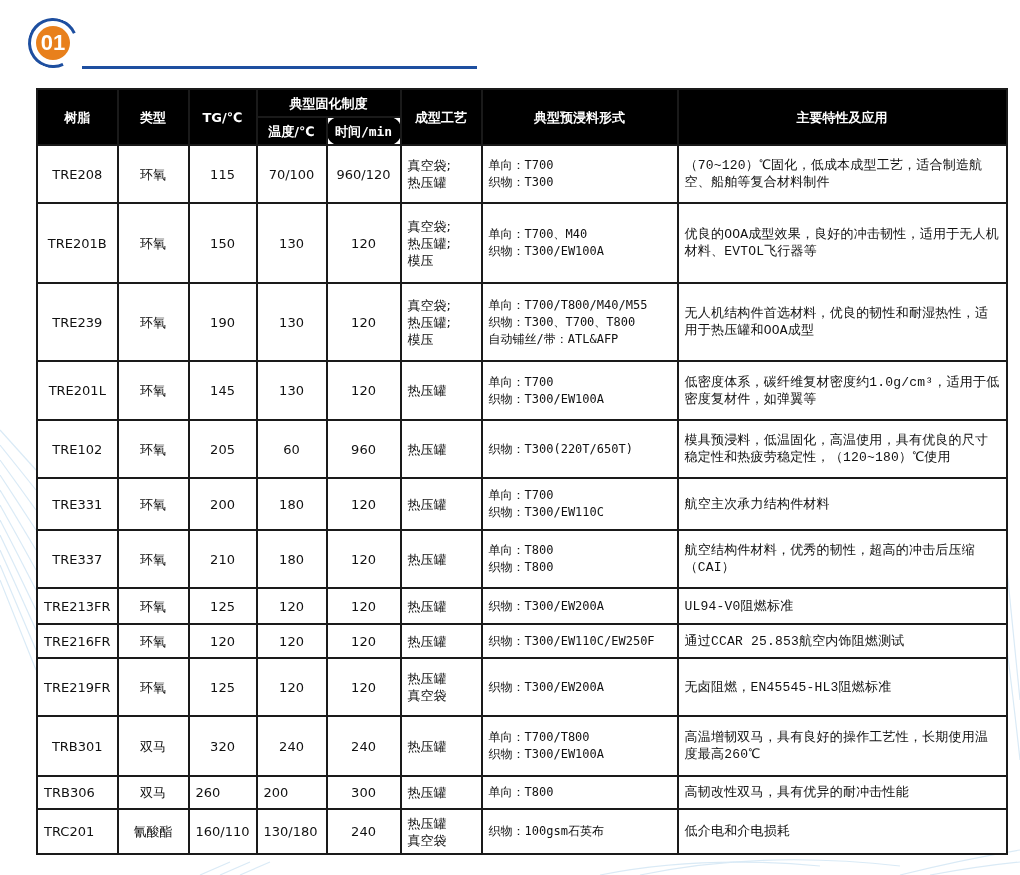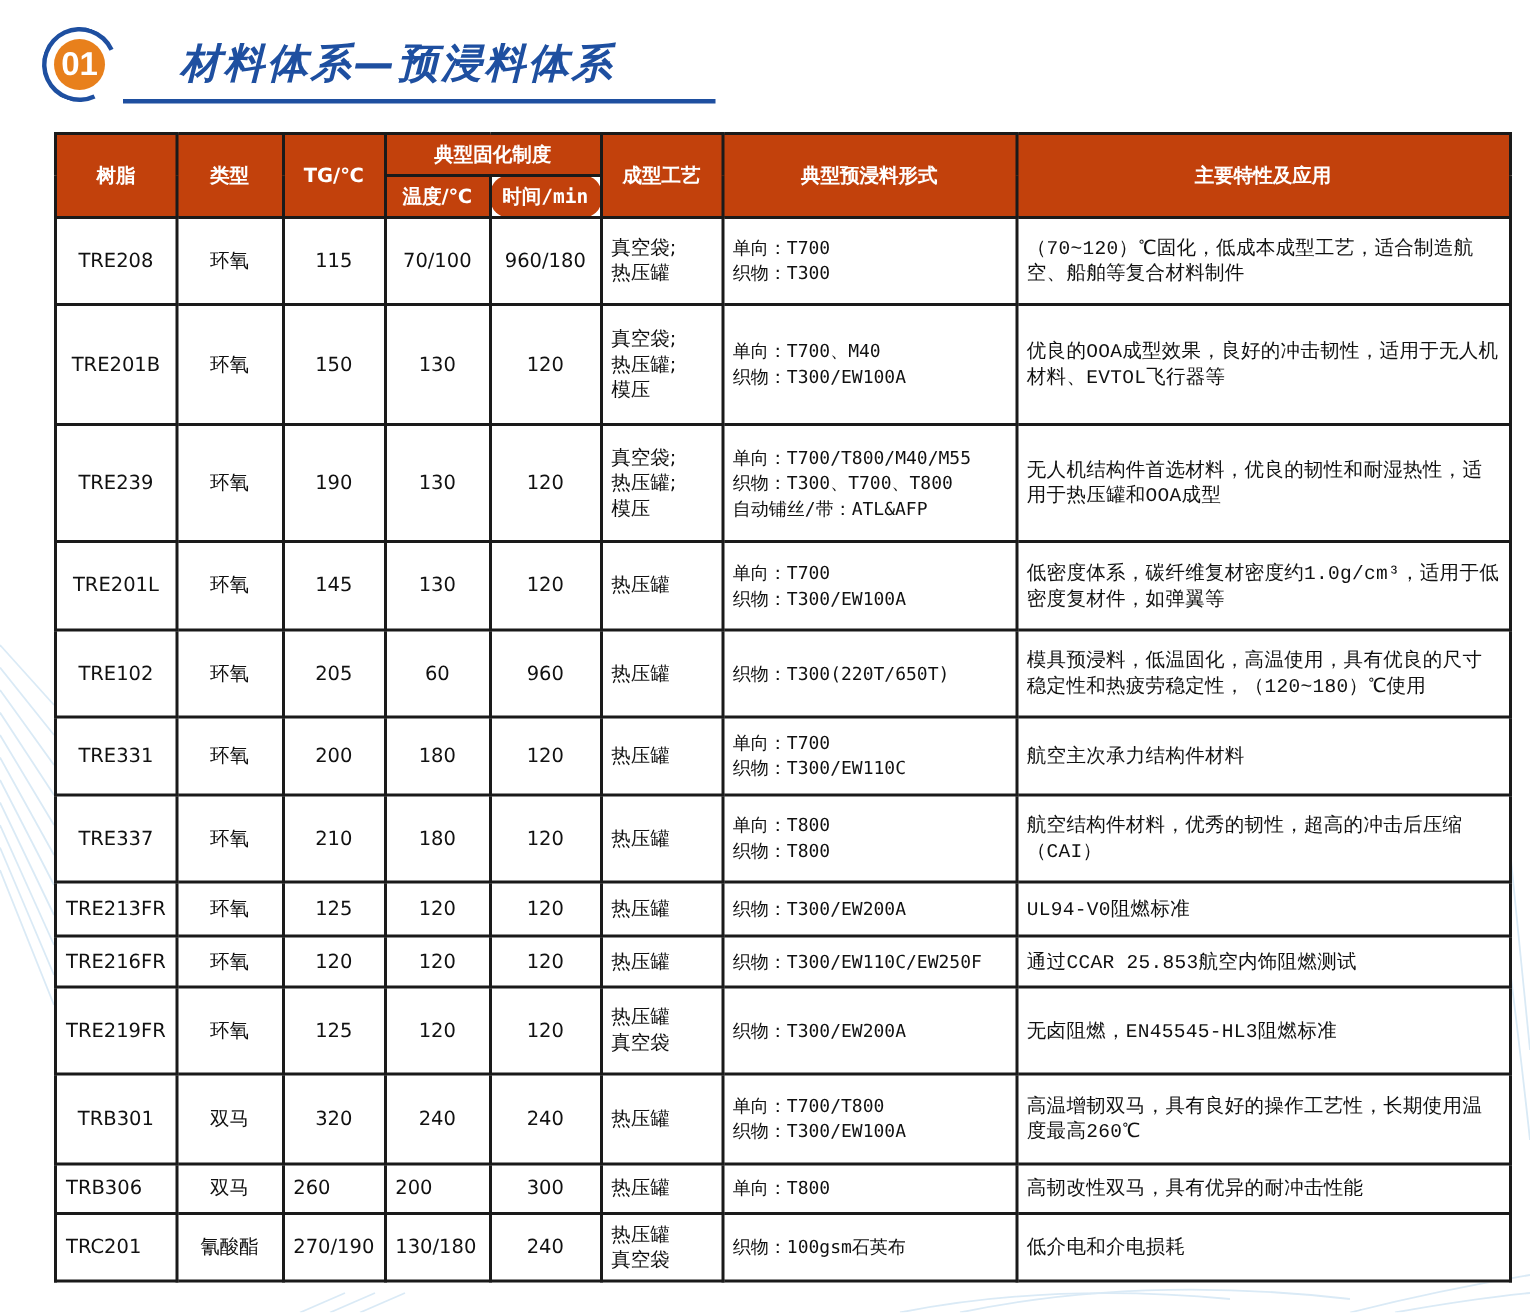--- a/index.html
+++ b/index.html
@@ -45,21 +45,21 @@
       font-size: 13px;
       color: #111;
     }
     table.spec th, table.spec td {
       border: 2px solid #1a1a1a;
       padding: 0 6px;
       vertical-align: middle;
       line-height: 17px;
     }
     table.spec thead th {
-      background: #c2410c;
+      background: #000000;
       color: #ffffff;
       font-weight: bold;
       text-align: center;
       font-size: 13px;
     }
     .c { text-align: center; }
     .l { text-align: left; }
     .mono { font-family: "DejaVu Sans Mono", "Liberation Mono", monospace; font-size: 12px; border-radius: 12px; }
     .prop { font-size: 13px; letter-spacing: 0.2px; font-family: Liberation Mono, monospace; }
     .ml { white-space: pre-line; }
@@ -90,21 +90,20 @@
       <path d="M900 875 Q960 860 1020 850"></path>
         <path d="M930 875 Q980 866 1020 862"></path>
       <path d="M1000 500 Q1010 600 1020 700"></path>
         <path d="M995 560 Q1008 650 1020 760"></path>
     </g>
   </svg>
 
   <div class="title-bar">
     <div class="badge-ring"></div>
     <div class="badge">01</div>
-    <div class="title-text">材料体系—预浸料体系</div>
     <div class="title-underline"></div>
   </div>
 
   <div class="tbl-wrap">
     <table class="spec">
       <colgroup>
         <col style="width:70px">
           <col style="width:71px">
           <col style="width:60px">
           <col style="width:70px">
@@ -127,21 +126,21 @@
           <th>温度/℃</th>
           <th class="mono" style="color:#fff;font-weight:bold">时间/min</th>
         </tr>
       </thead>
       <tbody id="tbody">
           <tr style="height: 58px;">
             <td class="c">TRE208</td>
             <td class="c">环氧</td>
             <td class="c">115</td>
             <td class="c">70/100</td>
-            <td class="c">960/180</td>
+            <td class="c">960/120</td>
             <td class="l ml">真空袋;
 热压罐</td>
             <td class="l ml mono">单向：T700
 织物：T300</td>
             <td class="l prop">（70~120）℃固化，低成本成型工艺，适合制造航空、船舶等复合材料制件</td>
           </tr>
           <tr style="height: 80px;">
             <td class="c">TRE201B</td>
             <td class="c">环氧</td>
             <td class="c">150</td>
@@ -259,21 +258,21 @@
             <td class="l">260</td>
             <td class="l">200</td>
             <td class="c">300</td>
             <td class="l ml">热压罐</td>
             <td class="l ml mono">单向：T800</td>
             <td class="l prop">高韧改性双马，具有优异的耐冲击性能</td>
           </tr>
           <tr style="height: 45px;">
             <td class="l">TRC201</td>
             <td class="c">氰酸酯</td>
-            <td class="l">270/190</td>
+            <td class="l">160/110</td>
             <td class="l">130/180</td>
             <td class="c">240</td>
             <td class="l ml">热压罐
 真空袋</td>
             <td class="l ml mono">织物：100gsm石英布</td>
             <td class="l prop">低介电和介电损耗</td>
           </tr>
         </tbody>
     </table>
   </div>

